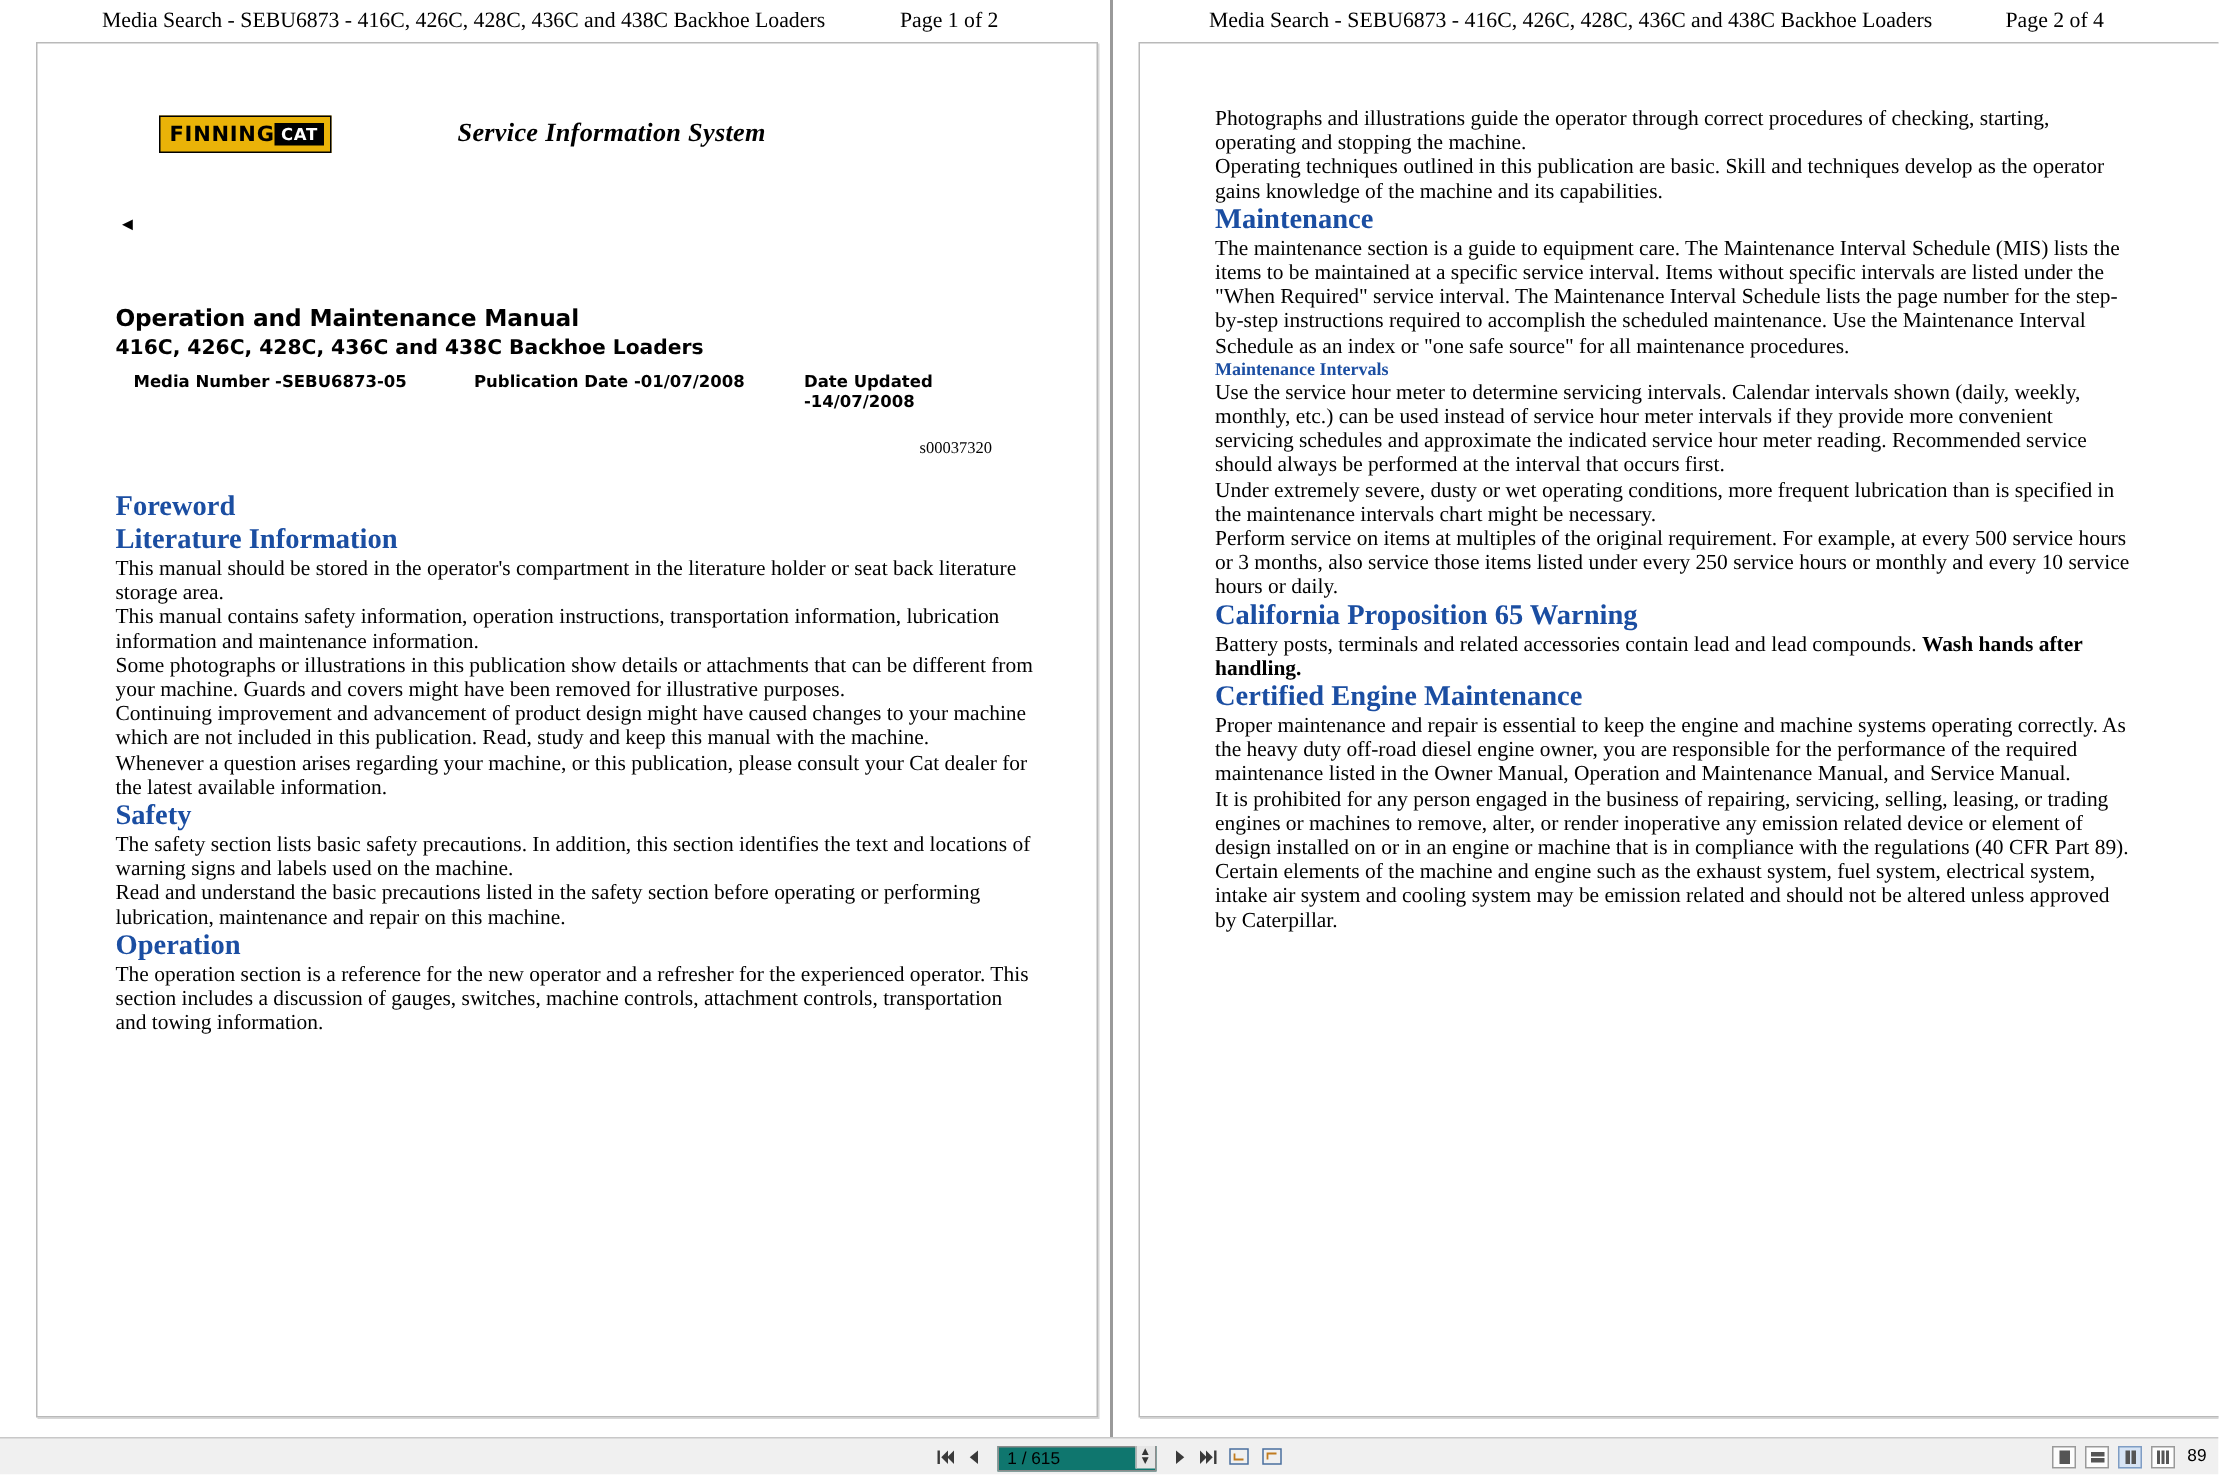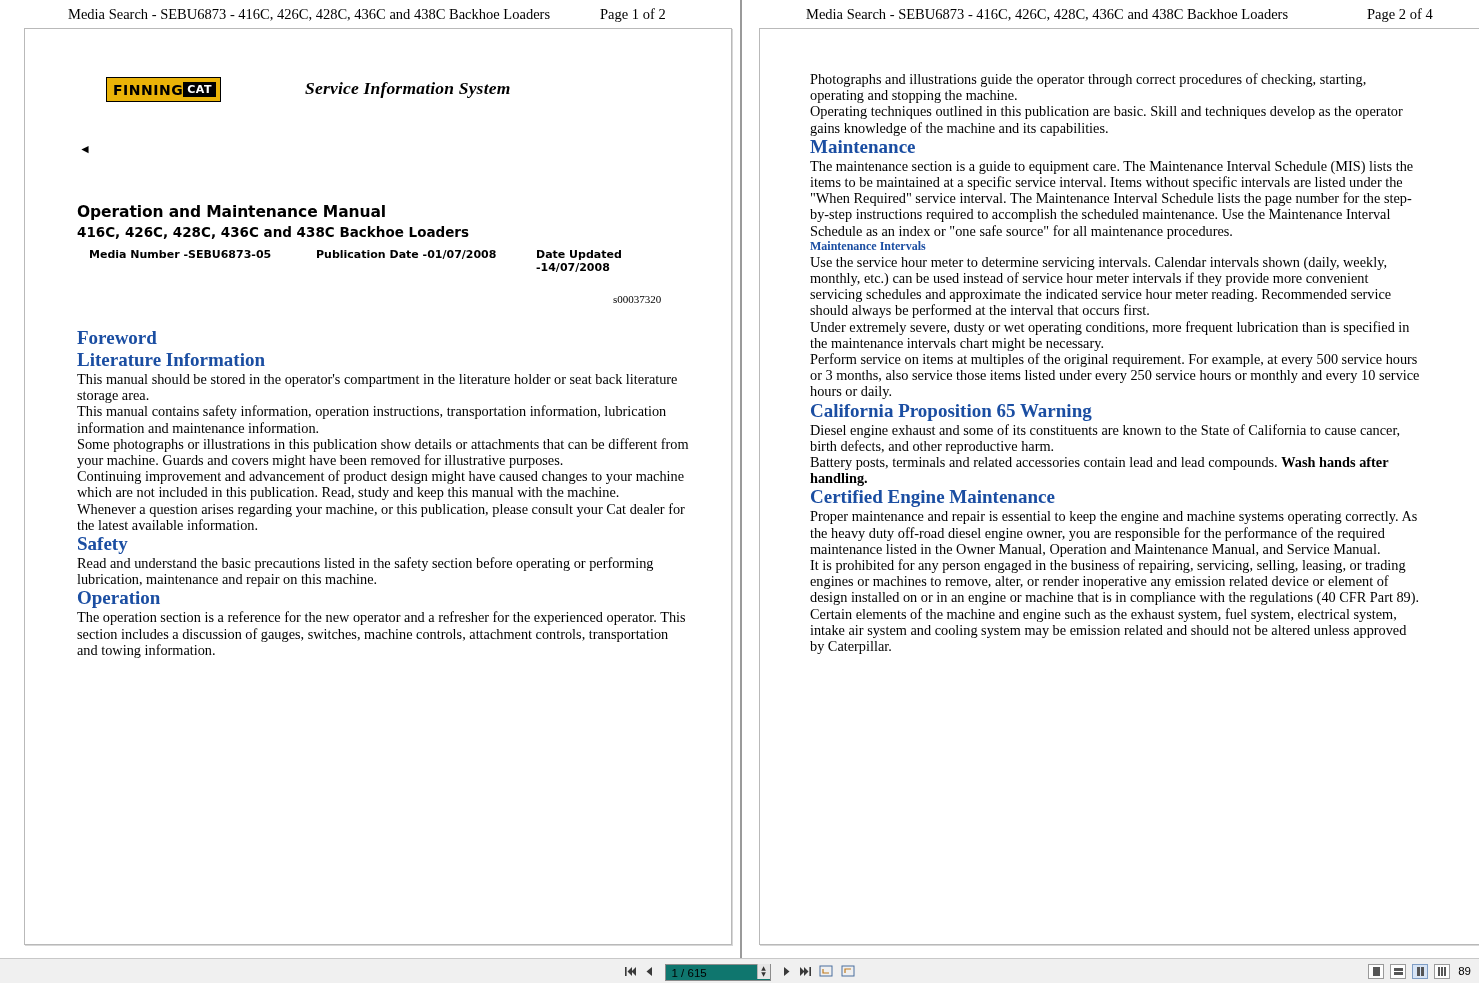--- a/index.html
+++ b/index.html
@@ -46,21 +46,21 @@
     top: 6px;
     left: 0; right: 0;
     height: 20px;
     font-size: 14.5px;
     color: #000;
     padding-left: 20px;
   }
   .left .page-header .hdr-title { position: absolute; left: 68px; top: 0; }
   .left .page-header .hdr-page  { position: absolute; left: 600px; top: 0; }
   .right .page-header .hdr-title { position: absolute; left: 66px; top: 0; }
-  .right .page-header .hdr-page  { position: absolute; left: 627px; top: 0; }
+  .right .page-header .hdr-page  { position: absolute; left: 597px; top: 0; }
 
   .page-sheet {
     position: absolute;
     background: #ffffff;
     border: 1px solid #b9b9b9;
     box-shadow: 1px 1px 0 #d7d7d7;
   }
   .left .page-sheet  { left: 24px;  top: 28px; width: 708px; height: 917px; }
   .right .page-sheet { left: 19px;  top: 28px; width: 820px; height: 917px; }
 
@@ -328,20 +328,21 @@
 
           <div class="flow-left">
             <h2 class="heading blk-h2 first">Foreword</h2>
             <h2 class="heading blk-h2">Literature Information</h2>
             <p class="body blk">This manual should be stored in the operator's compartment in the literature holder or seat back literature storage area.</p>
             <p class="body blk">This manual contains safety information, operation instructions, transportation information, lubrication information and maintenance information.</p>
             <p class="body blk">Some photographs or illustrations in this publication show details or attachments that can be different from your machine. Guards and covers might have been removed for illustrative purposes.</p>
             <p class="body blk">Continuing improvement and advancement of product design might have caused changes to your machine which are not included in this publication. Read, study and keep this manual with the machine.</p>
             <p class="body blk">Whenever a question arises regarding your machine, or this publication, please consult your Cat dealer for the latest available information.</p>
             <h2 class="heading blk-h2">Safety</h2>
+            <p class="body blk">The safety section lists basic safety precautions. In addition, this section identifies the text and locations of warning signs and labels used on the machine.</p>
             <p class="body blk">Read and understand the basic precautions listed in the safety section before operating or performing lubrication, maintenance and repair on this machine.</p>
             <h2 class="heading blk-h2">Operation</h2>
             <p class="body blk">The operation section is a reference for the new operator and a refresher for the experienced operator. This section includes a discussion of gauges, switches, machine controls, attachment controls, transportation and towing information.</p>
           </div>
 
         </div>
       </div>
     </div>
 
     <div class="pane-divider"></div>
@@ -362,21 +363,20 @@
 
             <h2 class="heading blk-h2">Maintenance</h2>
             <p class="body blk">The maintenance section is a guide to equipment care. The Maintenance Interval Schedule (MIS) lists the items to be maintained at a specific service interval. Items without specific intervals are listed under the "When Required" service interval. The Maintenance Interval Schedule lists the page number for the step-by-step instructions required to accomplish the scheduled maintenance. Use the Maintenance Interval Schedule as an index or "one safe source" for all maintenance procedures.</p>
 
             <h3 class="subheading blk-h3">Maintenance Intervals</h3>
             <p class="body blk">Use the service hour meter to determine servicing intervals. Calendar intervals shown (daily, weekly, monthly, etc.) can be used instead of service hour meter intervals if they provide more convenient servicing schedules and approximate the indicated service hour meter reading. Recommended service should always be performed at the interval that occurs first.</p>
             <p class="body blk">Under extremely severe, dusty or wet operating conditions, more frequent lubrication than is specified in the maintenance intervals chart might be necessary.</p>
             <p class="body blk">Perform service on items at multiples of the original requirement. For example, at every 500 service hours or 3 months, also service those items listed under every 250 service hours or monthly and every 10 service hours or daily.</p>
 
             <h2 class="heading blk-h2">California Proposition 65 Warning</h2>
-            <p class="body blk">Diesel engine exhaust and some of its constituents are known to the State of California to cause cancer, birth defects, and other reproductive harm.</p>
             <p class="body blk"><span>Battery posts, terminals and related accessories contain lead and lead compounds. </span><b>Wash hands after handling.</b></p>
 
             <h2 class="heading blk-h2">Certified Engine Maintenance</h2>
             <p class="body blk">Proper maintenance and repair is essential to keep the engine and machine systems operating correctly. As the heavy duty off-road diesel engine owner, you are responsible for the performance of the required maintenance listed in the Owner Manual, Operation and Maintenance Manual, and Service Manual.</p>
             <p class="body blk">It is prohibited for any person engaged in the business of repairing, servicing, selling, leasing, or trading engines or machines to remove, alter, or render inoperative any emission related device or element of design installed on or in an engine or machine that is in compliance with the regulations (40 CFR Part 89). Certain elements of the machine and engine such as the exhaust system, fuel system, electrical system, intake air system and cooling system may be emission related and should not be altered unless approved by Caterpillar.</p>
           </div>
 
         </div>
       </div>
     </div>

